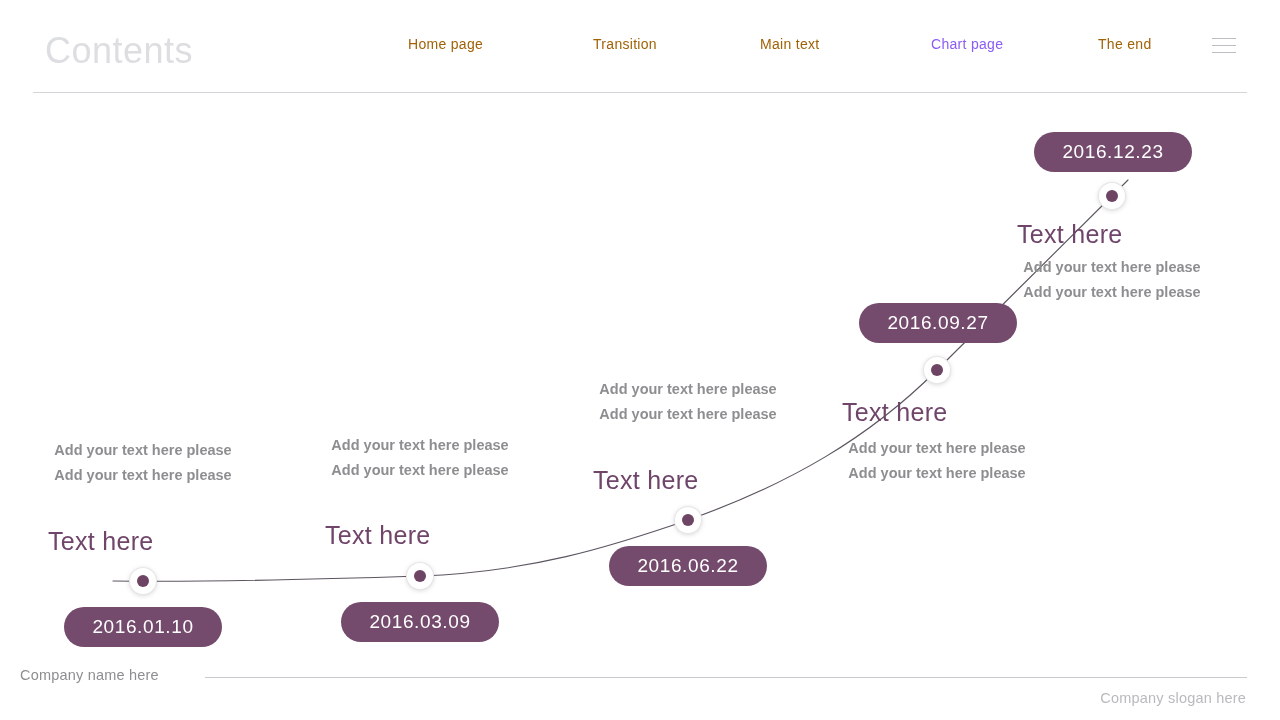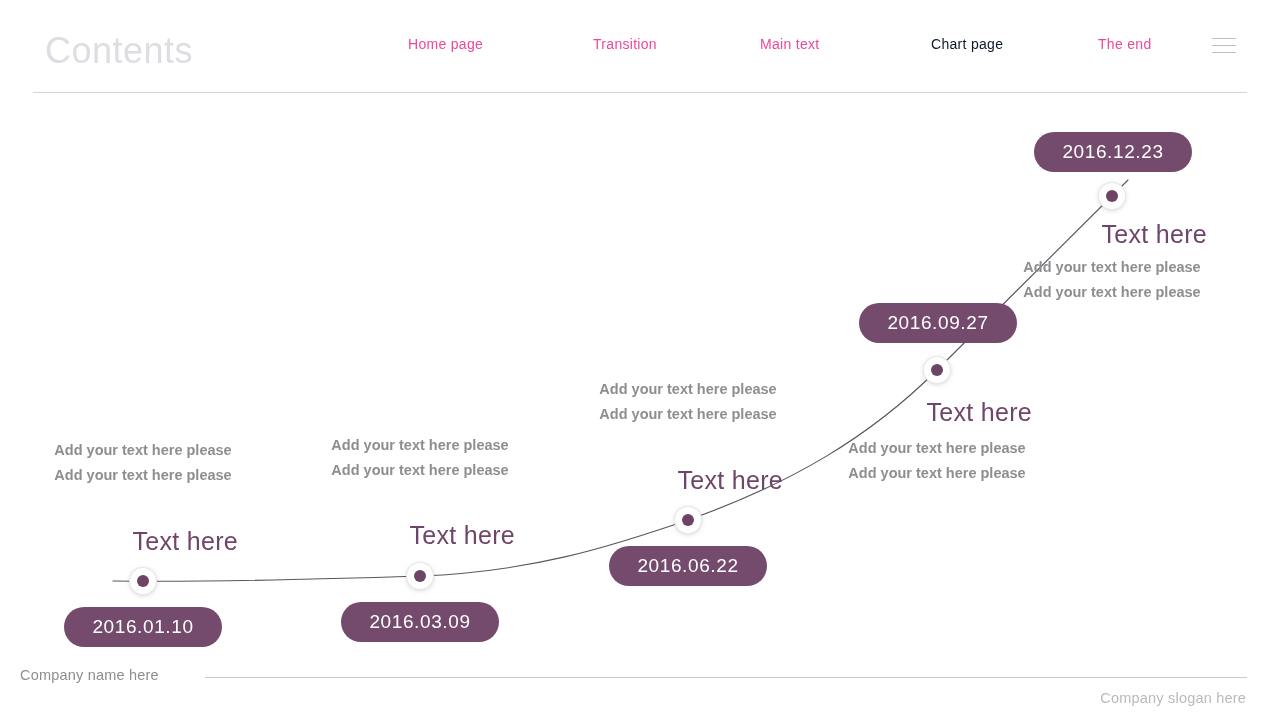--- a/index.html
+++ b/index.html
@@ -16,23 +16,23 @@
   .header { position:absolute; left:0; top:0; width:1280px; height:92px; }
   .page-title {
     position:absolute; left:45px; top:30px;
     font-size:36px; font-weight:300; letter-spacing:0.5px;
     color:#dddee1; white-space:nowrap;
   }
   .nav { position:absolute; left:380px; top:36px; width:790px; height:22px; }
   .nav-item {
     position:absolute; top:0;
     font-size:14px; font-weight:400; letter-spacing:0.3px;
-    color:#ec4899; white-space:nowrap; cursor:pointer;
+    color:#a16207; white-space:nowrap; cursor:pointer;
   }
-  .nav-item.active { color:#0f172a; }
+  .nav-item.active { color:#8b5cf6; }
   .nav-i0 { left:28px; }
   .nav-i1 { left:213px; }
   .nav-i2 { left:380px; }
   .nav-i3 { left:551px; }
   .nav-i4 { left:718px; }
 
   .hamburger {
     position:absolute; right:44px; top:38px;
     width:24px; height:15px; cursor:pointer;
   }
@@ -71,21 +71,21 @@
     color:#ffffff;
     font-size:19px; font-weight:300; letter-spacing:0.6px;
     display:flex; align-items:center; justify-content:center;
     white-space:nowrap;
     cursor:pointer;
   }
 
   .heading {
     position:absolute;
     font-size:25px; font-weight:300; letter-spacing:0.3px;
-    color:#70456a; text-align:right; white-space:nowrap;
+    color:#70456a; text-align:left; white-space:nowrap;
   }
 
   .body {
     position:absolute;
     font-size:14.5px; font-weight:700; line-height:24.5px;
     color:#8e8e91; text-align:center;
   }
 
   
   .footer-name {

